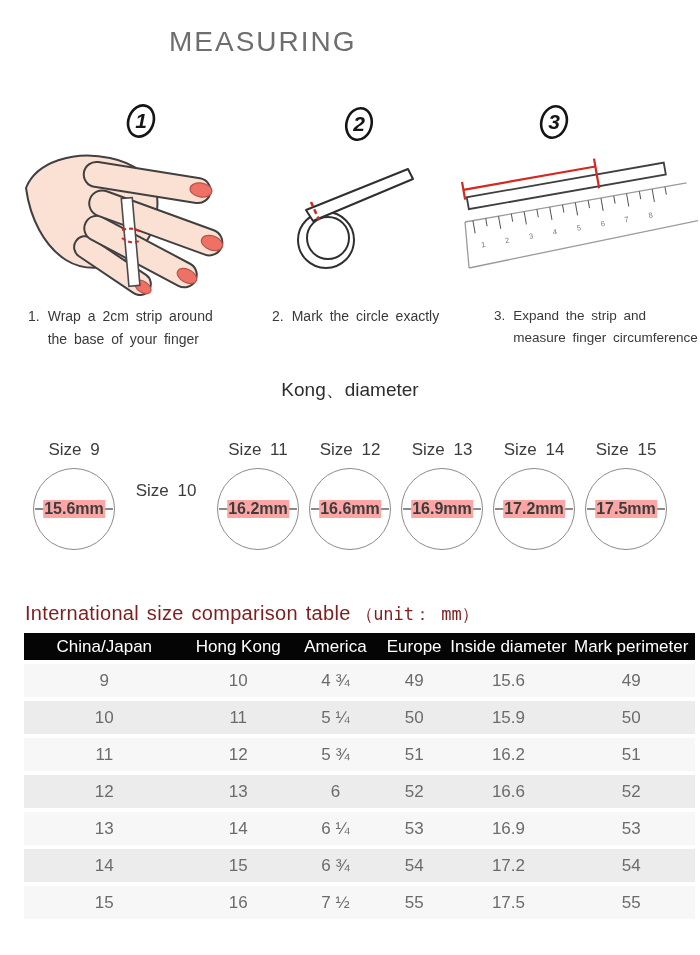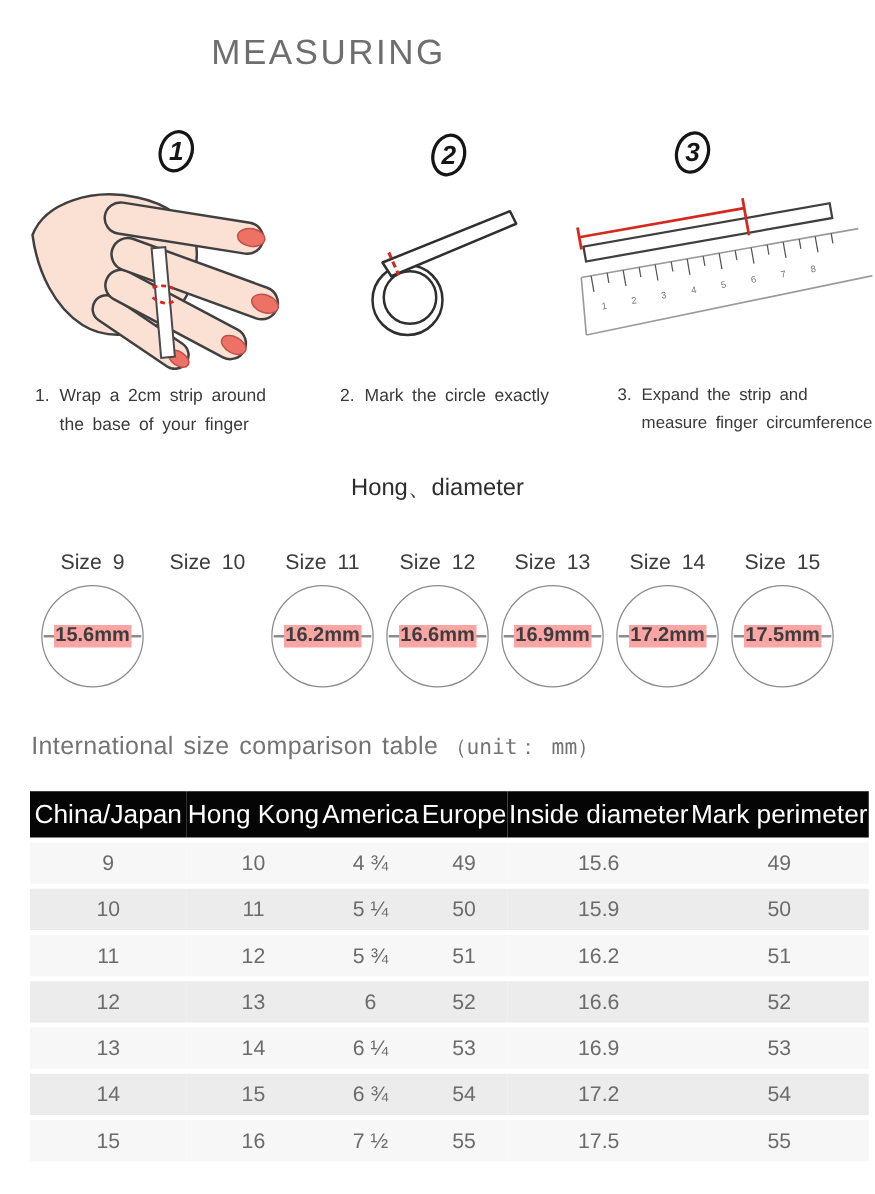--- a/index.html
+++ b/index.html
@@ -33,52 +33,52 @@
 
   
   .size-heading {
     position:absolute; top:377px; left:0; width:100%;
     text-align:center; font-size:19px; color:#2d2d2d;
   }
 
   
   .sizes {
     position:absolute; top:440px; left:0; width:700px;
-    display:flex; justify-content:center; gap:5px;
+    display:flex; justify-content:center; gap:5px;align-items:center;
   }
   .size-item { width:87px; display:flex; flex-direction:column; align-items:center; }
   .size-label { font-size:17px; color:#3c3c3c; margin-bottom:8px; word-spacing:4px; white-space:nowrap; }
   .ring {
     position:relative; width:82px; height:82px;
     border:1.6px solid #8b8b8b; border-radius:50%; background:#fff;
   }
   .ring .dline {
     position:absolute; left:1px; right:1px; top:50%; height:1.5px;
     margin-top:-1px; background:#8b8b8b;
   }
   .ring .dval {
     position:absolute; left:50%; top:50%; transform:translate(-50%,-50%);
     background:#fca5a5; padding:0 1px; font-size:16px; font-weight:bold;
     color:#3d3d3d; white-space:nowrap;
   }
 
   
-  .cmp-heading { position:absolute; left:25px; top:586px; font-size:20px; color:#737373; }
+  .cmp-heading { position:absolute; left:25px; top:602px; font-size:20px; color:#7f1d1d; }
   .cmp-heading .main { font-weight:500; letter-spacing:0.3px; word-spacing:2px; }
   .cmp-heading .unit { font-family:"DejaVu Sans Mono", monospace; font-size:17px; }
 
   
   table.cmp {
     position:absolute; left:24px; top:629px; width:671px;
     border-collapse:separate; border-spacing:0 4px;
     font-size:17px; color:#6b6b6b;
   }
   table.cmp thead th {
-    background:#050505; color:#ffffff; font-weight:400; font-size:21px;
-    height:37px; padding:0 1px; white-space:nowrap; text-align:center;margin-top:28px;
+    background:#050505; color:#ffffff; font-weight:400; font-size:17px;
+    height:27px; padding:0 1px; white-space:nowrap; text-align:center;margin-top:28px;
   }
   table.cmp tbody td { height:33px; text-align:center; }
   table.cmp tbody tr.odd  td { background:#f7f7f7; }
   table.cmp tbody tr.even td { background:#ececec; }
 </style>
 </head>
 <body>
 
 <div class="page">
 
@@ -176,21 +176,21 @@
     </span>
   </div>
   <div class="caption" style="left:494px; top:305px; width:204px; font-size:13.5px;">
     <span class="num">3.</span>
     <span class="cap-lines">
       <span>Expand the strip and</span>
       <span>measure finger circumference</span>
     </span>
   </div>
 
-  <div class="size-heading">Hong、diameter</div>
+  <div class="size-heading">Kong、diameter</div>
 
   <div class="sizes">
     <div class="size-item">
       <div class="size-label">Size 9</div>
       <div class="ring">
         <div class="dline"></div>
         <span class="dval">15.6mm</span>
       </div>
     </div>
     <div class="size-item">

